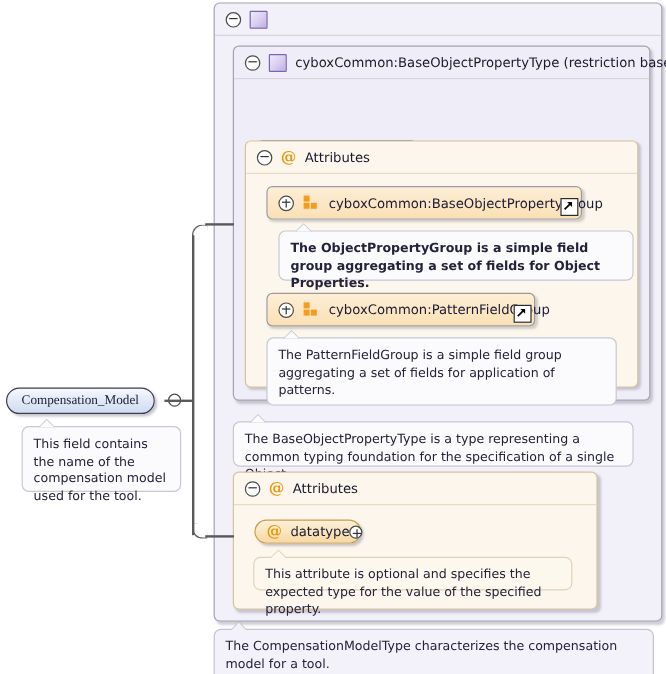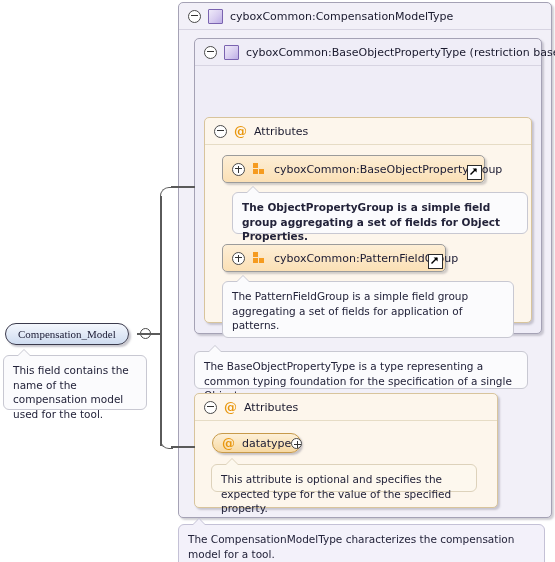--- a/index.html
+++ b/index.html
@@ -135,21 +135,20 @@
 </head>
 <body>
 
 
 
 
 <div class="box box-purple" style="left:178px;top:2px;width:374px;height:516px;">
   <div class="box-title">
     <span class="circ"></span>
     <span class="ico-type"></span>
-    <span>cyboxCommon:CompensationModelType</span>
   </div>
 </div>
 
 
 <div class="box box-purple-2" style="left:194px;top:38px;width:348px;height:296px;">
   <div class="box-title">
     <span class="circ"></span>
     <span class="ico-type"></span>
     <span>cyboxCommon:BaseObjectPropertyType (restriction base)</span>
   </div>
@@ -239,21 +238,21 @@
 <div class="note tip note-lav" style="left:178px;top:524px;width:367px;height:48px;">
   <span>The CompensationModelType characterizes the compensation model for a tool.</span>
 </div>
 
 
 <div class="pill pill-elem" style="left:5px;top:323px;padding:0 12px;font-family:Liberation Serif, serif;">
   <span>Compensation_Model</span>
 </div>
 <span class="circ abs" style="left:125px;top:328px;"></span>
 
-<div class="note tip" style="left:3px;top:355px;width:144px;height:55px;">
+<div class="note tip" style="left:18px;top:355px;width:133px;height:55px;">
   <span>This field contains the name of the compensation model used for the tool.</span>
 </div>
 
 
 
 <div class="conn conn-h" style="left:137px;top:333px;width:24px;"></div>
 
 <div class="conn conn-v" style="left:160px;top:196px;height:250px;"></div>
 
 <div class="elbow elbow-tl" style="left:160px;top:187px;width:12px;height:12px;"></div>

